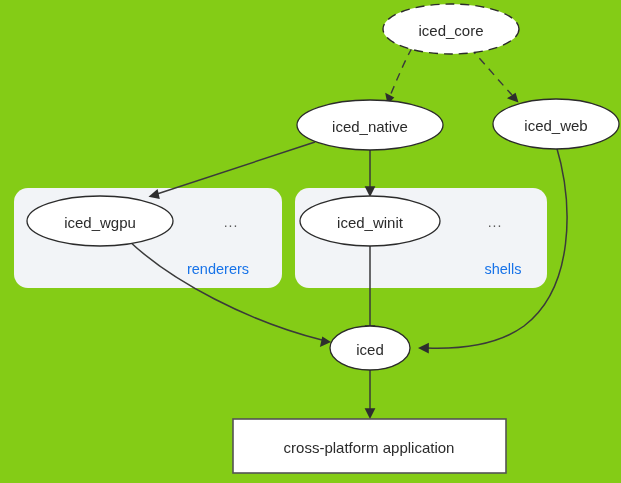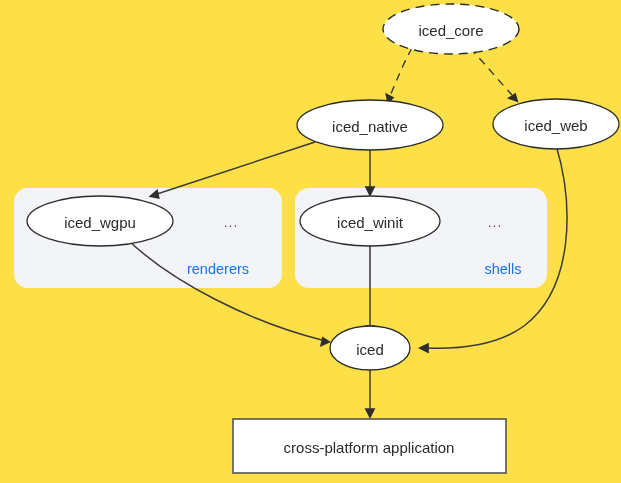--- a/index.html
+++ b/index.html
@@ -5,21 +5,21 @@
 <style>
   html, body {
     margin: 0;
     padding: 0;
     background: #ffffff;
   }
   #canvas {
     position: relative;
     width: 621px;
     height: 483px;
-    background: #fde047;
+    background: #84cc16;
     font-family: "Liberation Sans", "DejaVu Sans", sans-serif;
     overflow: hidden;
   }
   svg#graph {
     position: absolute;
     left: 0;
     top: 0;
     width: 621px;
     height: 483px;
     display: block;

